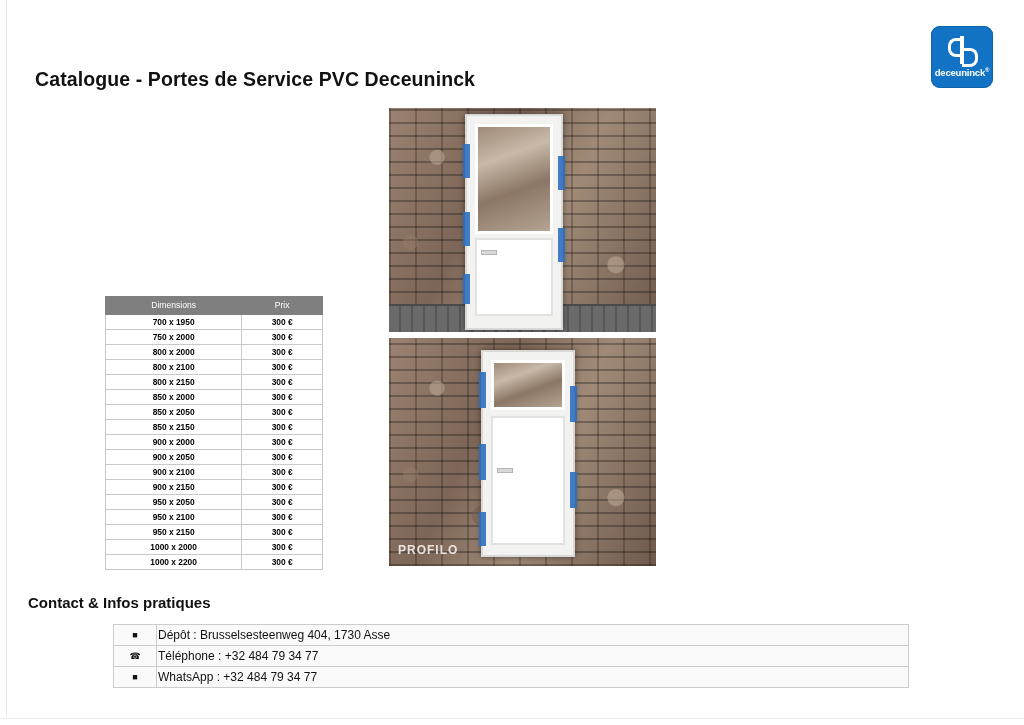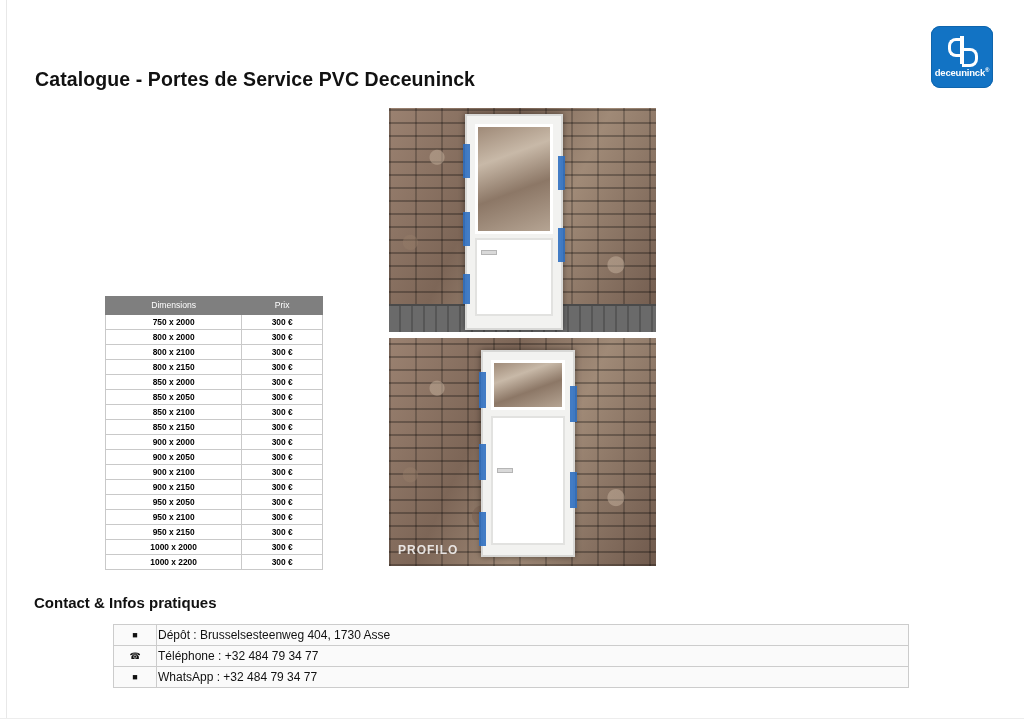--- a/index.html
+++ b/index.html
@@ -100,21 +100,20 @@
     color: #111111;
     letter-spacing: 0.1px;
   }
   .subtitle {
     position: absolute;
     left: 28px;
     top: 594px;
     font-size: 15px;
     font-weight: bold;
     color: #111111;
-    margin-left: 6px;
   }
 
   
   .price-table {
     position: absolute;
     left: 105px;
     top: 296px;
     width: 218px;
     border-collapse: collapse;
     font-size: 8.5px;
@@ -287,20 +286,24 @@
 
   <table class="price-table">
     <thead>
       <tr>
         <th class="col-dim">Dimensions</th>
         <th class="col-price">Prix</th>
       </tr>
     </thead>
     <tbody>
       <tr>
+          <td class="dim">700 x 1950</td>
+          <td class="price">300 €</td>
+        </tr>
+      <tr>
           <td class="dim">750 x 2000</td>
           <td class="price">300 €</td>
         </tr>
       <tr>
           <td class="dim">800 x 2000</td>
           <td class="price">300 €</td>
         </tr>
       <tr>
           <td class="dim">800 x 2100</td>
           <td class="price">300 €</td>
@@ -308,24 +311,20 @@
       <tr>
           <td class="dim">800 x 2150</td>
           <td class="price">300 €</td>
         </tr>
       <tr>
           <td class="dim">850 x 2000</td>
           <td class="price">300 €</td>
         </tr>
       <tr>
           <td class="dim">850 x 2050</td>
-          <td class="price">300 €</td>
-        </tr>
-      <tr>
-          <td class="dim">850 x 2100</td>
           <td class="price">300 €</td>
         </tr>
       <tr>
           <td class="dim">850 x 2150</td>
           <td class="price">300 €</td>
         </tr>
       <tr>
           <td class="dim">900 x 2000</td>
           <td class="price">300 €</td>
         </tr>

